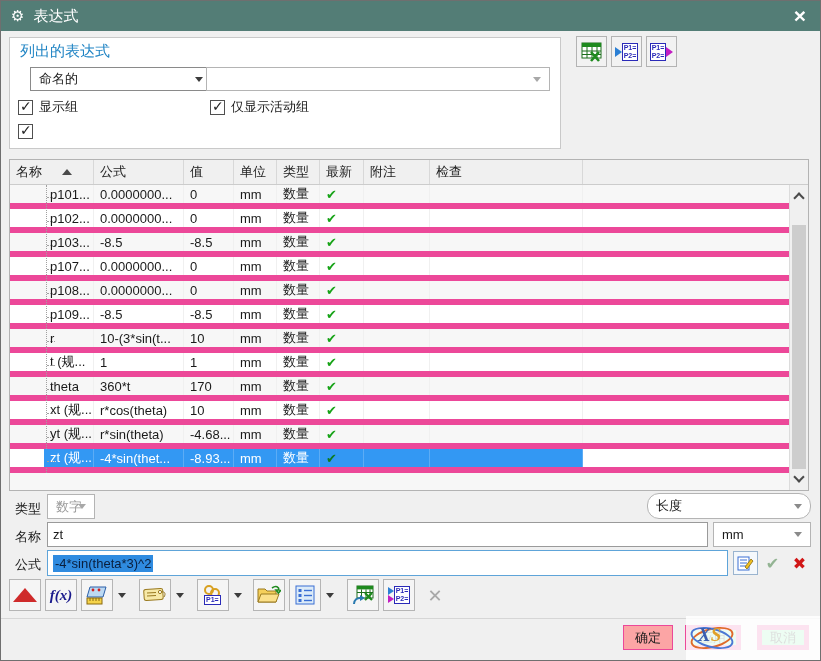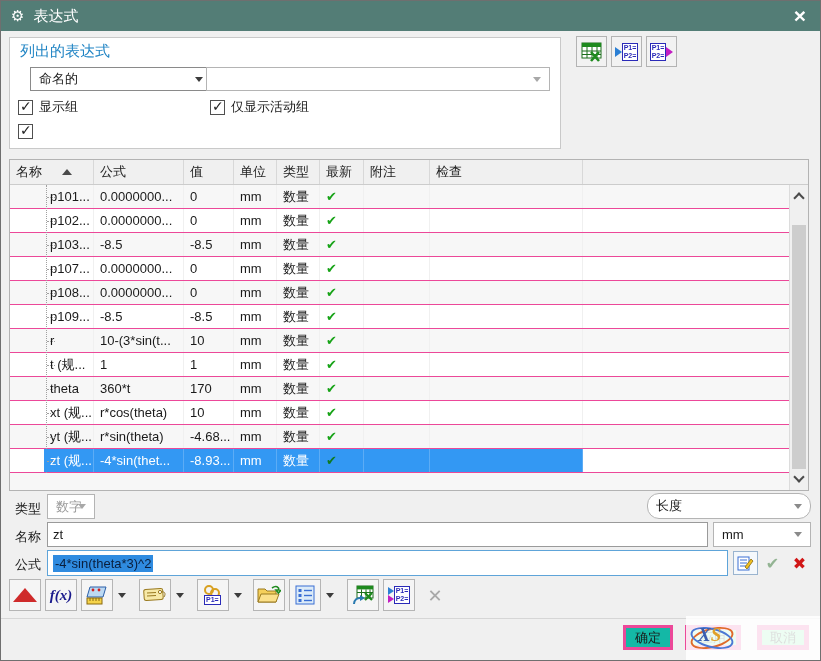--- a/index.html
+++ b/index.html
@@ -32,21 +32,21 @@
   .tri-blue { border-left:7px solid #2b7fd4; }
   .tri-mag { border-left:7px solid #c21ec2; }
 
   
   .etable { position:absolute; left:8px; top:158px; width:800px; height:332px; background:#fff; border:1px solid #b3b3b3; }
   .thead { display:flex; height:25px; background:#f0f0f0; border-bottom:1px solid #cccccc; }
   .hcell { display:flex; align-items:center; padding-left:6px; border-right:1px solid #d8d8d8; color:#222; overflow:hidden; white-space:nowrap; }
   .tbody { position:relative; height:305px; }
   .rows { margin-right:19px; position:relative; }
   .tree-line { position:absolute; left:36px; top:0; height:288px; border-left:1px dotted #a0a0a0; }
-  .trow { display:flex; height:24px; border-bottom:1px solid #ec4899; background:#fff; }
+  .trow { display:flex; height:24px; border-bottom:6px solid #ec4899; background:#fff; }
   .trow.alt { background:#f7f7f7; }
   .tcell { display:flex; align-items:center; padding-left:6px; border-right:1px solid #f0f0f0; overflow:hidden; white-space:nowrap; }
   .c-name{width:84px; position:relative; padding-left:40px;}
   .c-name::before { content:""; position:absolute; left:37px; top:12px; width:8px; border-top:1px dotted #a0a0a0; }
   .c-formula{width:90px} .c-value{width:50px} .c-unit{width:43px} .c-type{width:43px}
   .c-new{width:44px; color:#17a317; font-family:"DejaVu Sans",sans-serif; font-size:13px;}
   .c-note{width:66px} .c-chk{width:153px} .c-empty{flex:1; border-right:none;}
   .h-name{width:84px; position:relative;} .h-formula{width:90px} .h-value{width:50px} .h-unit{width:43px}
   .h-type{width:43px} .h-new{width:44px} .h-note{width:66px} .h-chk{width:153px} .h-empty{flex:1; border-right:none;}
   .sort-asc { margin-left:20px; width:0; height:0; border-left:5px solid transparent; border-right:5px solid transparent; border-bottom:6px solid #4a4a4a; }
@@ -76,21 +76,21 @@
   .drop-arrow { position:absolute; top:578px; width:16px; height:32px; display:flex; align-items:center; justify-content:center; cursor:pointer; }
   .drop-arrow i { width:0; height:0; border-left:4px solid transparent; border-right:4px solid transparent; border-top:5px solid #3c3c3c; }
   .tri-red-up { width:0; height:0; border-left:12px solid transparent; border-right:12px solid transparent; border-bottom:14px solid #cf2b2b; }
   .fx { font-family:"Liberation Serif",serif; font-style:italic; font-weight:bold; color:#1a1a8c; font-size:15px; }
   .gray-x { color:#a8a8a8; font-size:18px; font-weight:bold; font-family:"DejaVu Sans",sans-serif; }
 
   .hsep { position:absolute; left:0; top:617px; width:100%; border-top:1px solid #d6d6d6; }
 
   
   .fbtn { position:absolute; top:624px; height:25px; display:flex; align-items:center; justify-content:center; border:5px solid #ec4899; background:#86efac; cursor:pointer; }
-  .fbtn.primary { background:#14b8a6; border:3px solid #ec4899; }
+  .fbtn.primary { background:#fca5a5; border:1px solid #ec4899; }
   .watermark { position:absolute; left:685px; top:615px; width:134px; height:44px; background:rgba(255,255,255,0.85); display:flex; align-items:center; z-index:5;gap:20px; }
   .wm-logo { position:relative; width:52px; height:38px; flex:none; }
   .wm-e { position:absolute; left:4px; top:9px; width:44px; height:20px; border-radius:50%; }
   .wm-e1 { border:2px solid #e06a2a; transform:rotate(-14deg); }
   .wm-e2 { border:2px solid #4a77d4; transform:rotate(14deg); }
   .wm-letters { position:absolute; left:12px; top:5px; font-family:"Liberation Serif",serif; font-style:italic; font-weight:bold; font-size:19px; color:#3a5fb0; }
   .wm-letters .s2 { color:#e0a02a; }
   .wm-right { display:flex; flex-direction:column; align-items:flex-start; line-height:1; }
   .wm-site { font-size:21px; font-weight:bold; color:#d92b1f; letter-spacing:1px; }
   .wm-domain { font-size:9px; font-weight:bold; color:#d92b1f; font-family:"Liberation Mono",monospace; margin-top:2px; letter-spacing:0.5px; }

